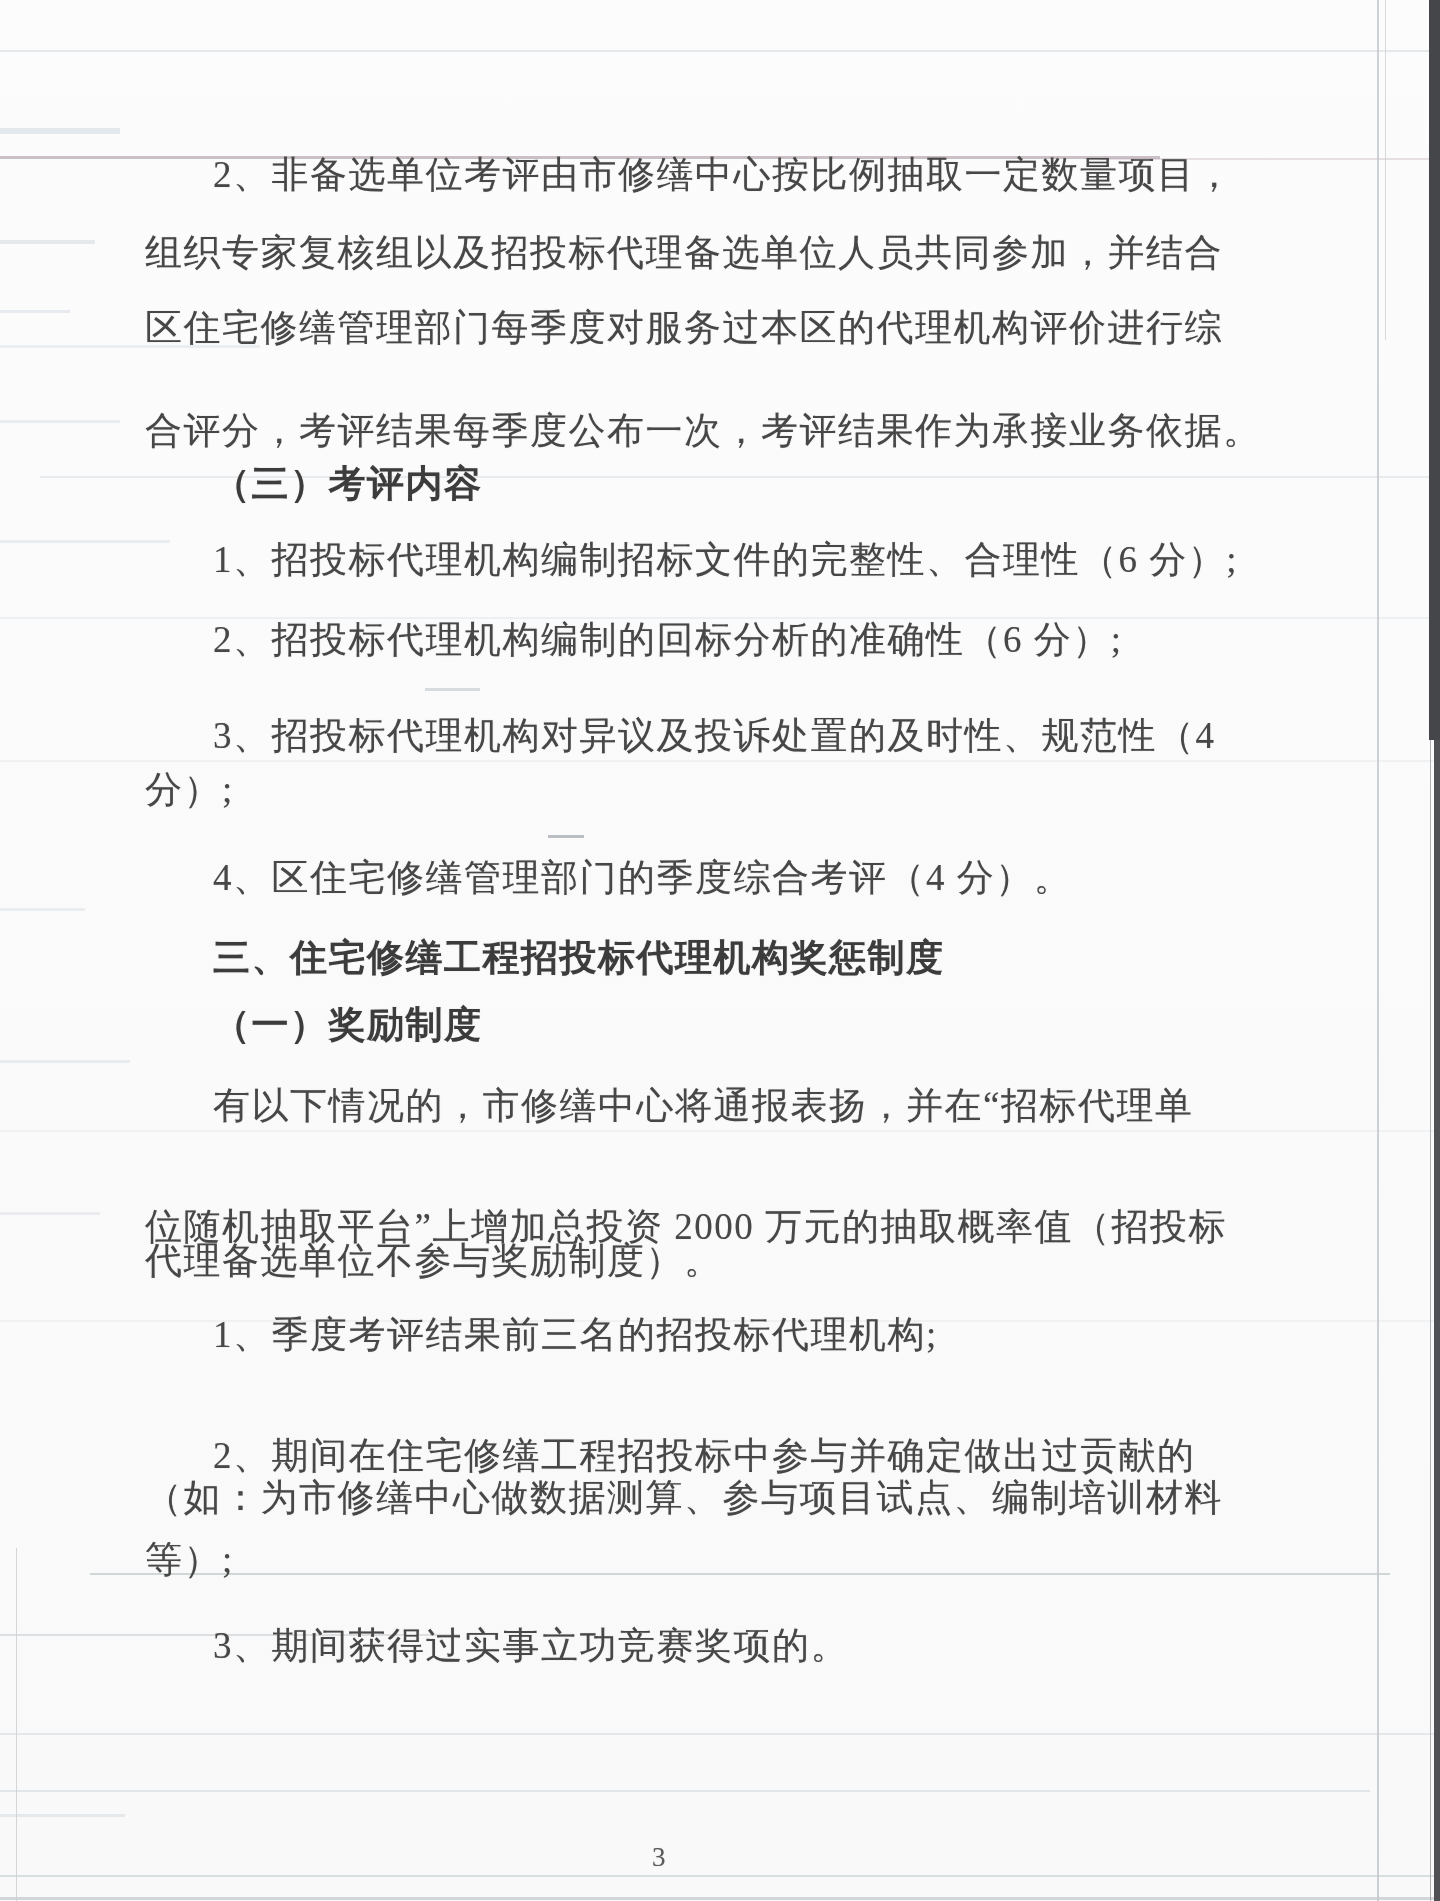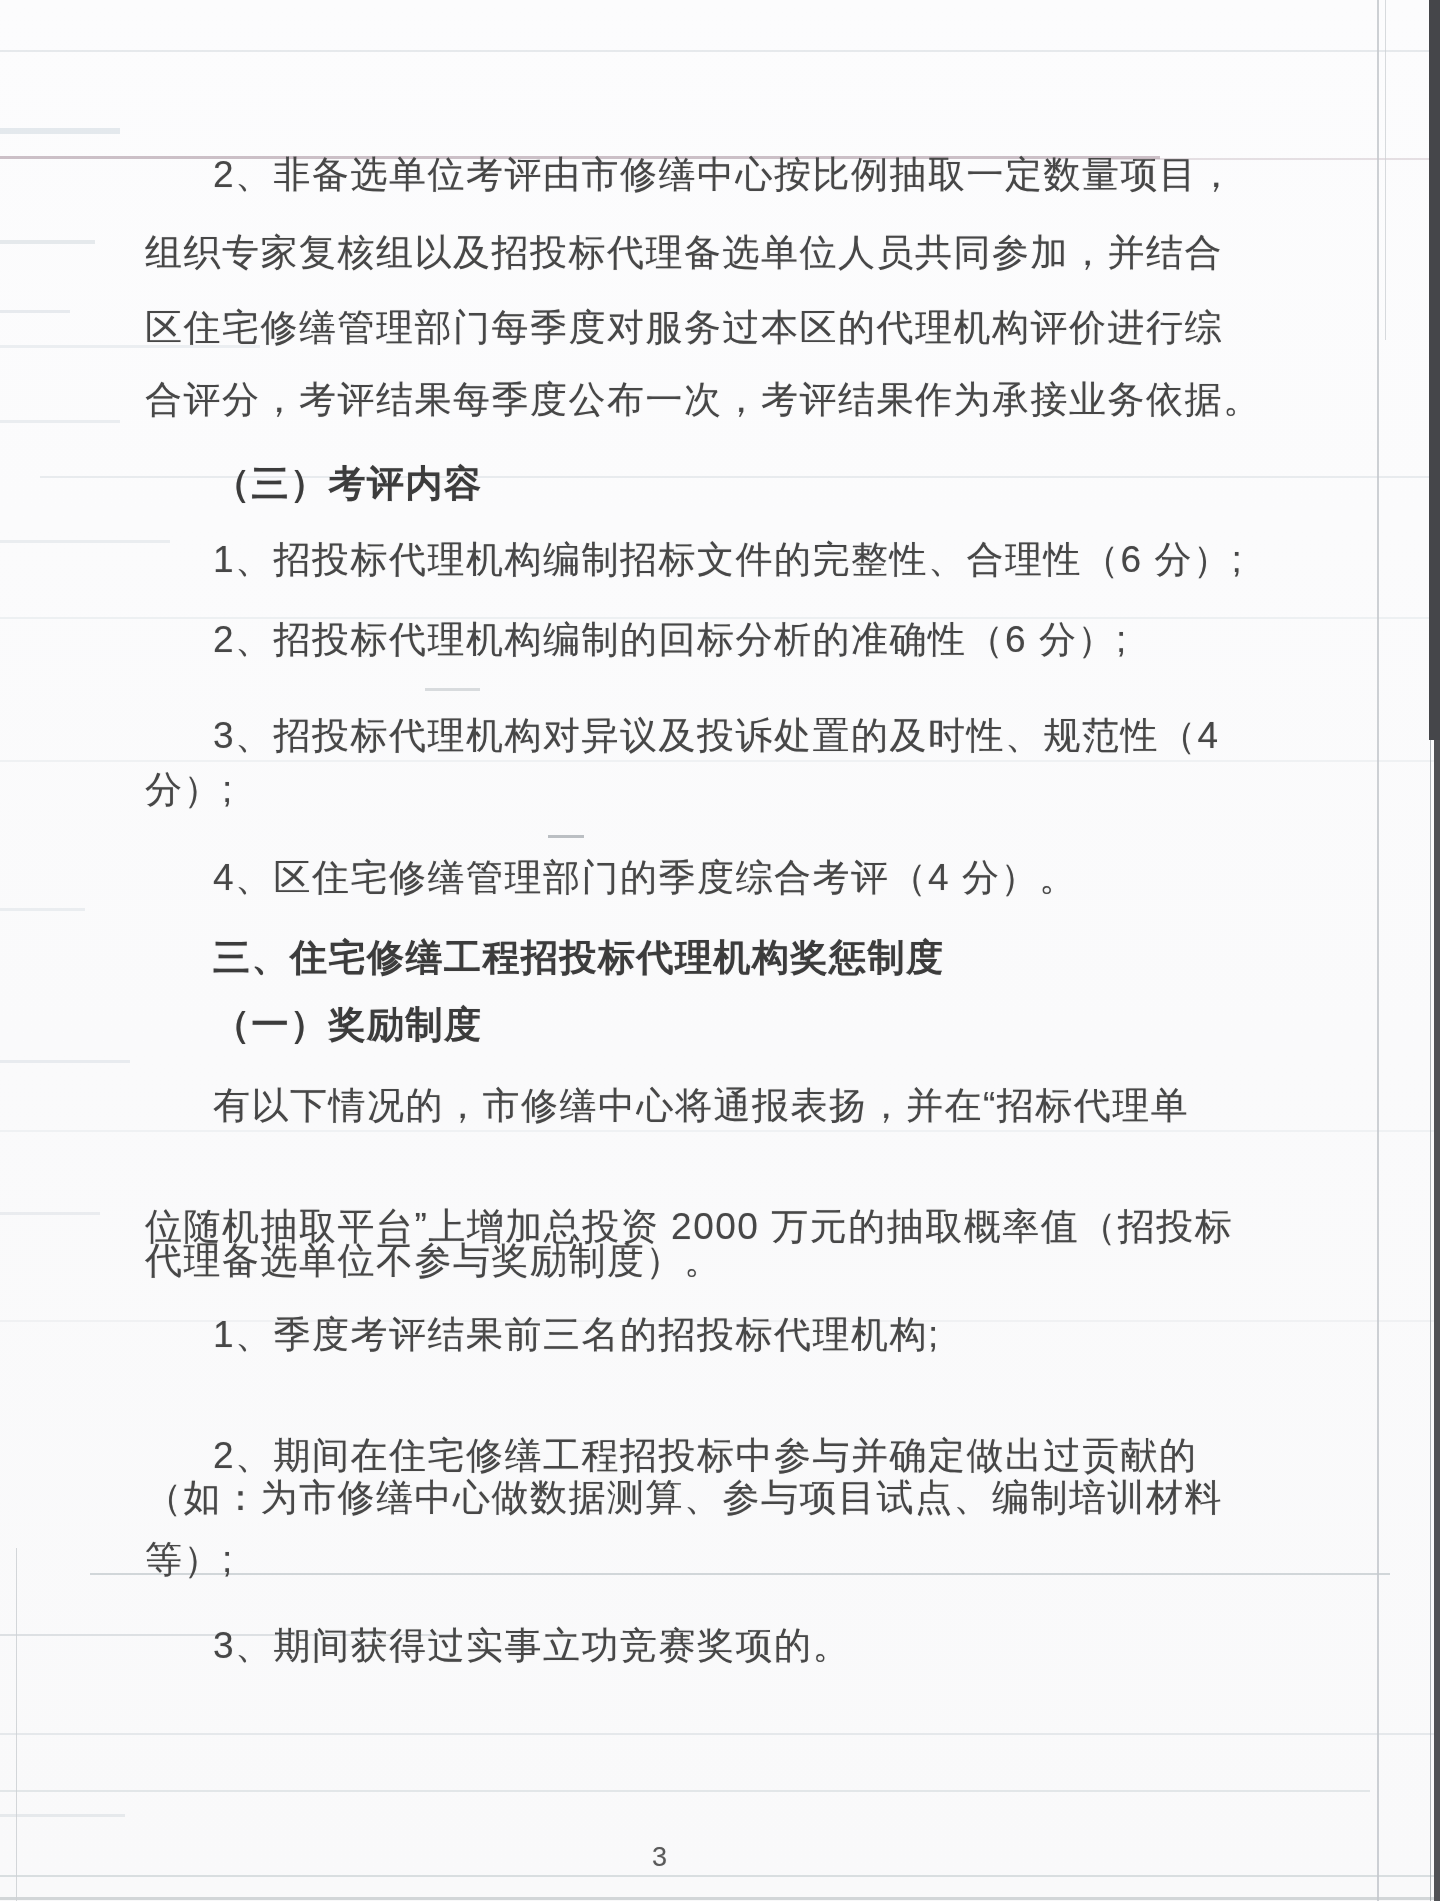--- a/index.html
+++ b/index.html
@@ -6,21 +6,21 @@
     margin: 0;
     padding: 0;
     background: #fbfbfc;
   }
   .page {
     position: relative;
     width: 1440px;
     height: 1901px;
     background: linear-gradient(180deg, #fcfcfd 0%, #fafafb 55%, #f9f9fa 100%);
     overflow: hidden;
-    font-family: Liberation Sans, sans-serif;
+    font-family: Liberation Serif, serif;
   }
   .text-line {
     position: absolute;
     left: 145px;
     white-space: nowrap;
     font-size: 37px;
     letter-spacing: 1.5px;
     line-height: 1;
     color: #474747;
     text-shadow: 0 0 1px rgba(70,70,70,0.35);
@@ -74,21 +74,21 @@
       <div class="v-line" style="left: 1385px; top: 0px; width: 1px; height: 340px; background: rgb(205, 209, 213); opacity: 0.8;"></div>
       <div class="v-line" style="left: 16px; top: 1548px; width: 1px; height: 353px; background: rgb(206, 210, 213); opacity: 0.9;"></div>
       <div class="v-line" style="left: 1430px; top: 740px; width: 1px; height: 1161px; background: rgb(154, 160, 165); opacity: 0.8;"></div>
       <div class="edge-band" style="left: 1429px; top: 0px; width: 11px; height: 740px; background: rgb(69, 70, 74);"></div>
       <div class="edge-band" style="left: 1434px; top: 740px; width: 6px; height: 1161px; background: rgb(80, 81, 85);"></div>
     </div>
   <div id="text-layer">
       <div class="text-line indent" style="top: 156px;">2、非备选单位考评由市修缮中心按比例抽取一定数量项目，</div>
       <div class="text-line" style="top: 234px;">组织专家复核组以及招投标代理备选单位人员共同参加，并结合</div>
       <div class="text-line" style="top: 309px;">区住宅修缮管理部门每季度对服务过本区的代理机构评价进行综</div>
-      <div class="text-line" style="top: 381px;">合评分，考评结果每季度公布一次，考评结果作为承接业务依据。</div>
+      <div class="text-line" style="top: 412px;">合评分，考评结果每季度公布一次，考评结果作为承接业务依据。</div>
       <div class="text-line indent bold" style="top: 465px;">（三）考评内容</div>
       <div class="text-line indent" style="top: 541px;">1、招投标代理机构编制招标文件的完整性、合理性（6 分）;</div>
       <div class="text-line indent" style="top: 621px;">2、招投标代理机构编制的回标分析的准确性（6 分）;</div>
       <div class="text-line indent" style="top: 701px; margin-top: 16px;">3、招投标代理机构对异议及投诉处置的及时性、规范性（4</div>
       <div class="text-line" style="top: 771px;">分）;</div>
       <div class="text-line indent" style="top: 859px;">4、区住宅修缮管理部门的季度综合考评（4 分）。</div>
       <div class="text-line indent bold" style="top: 939px; text-align: right;">三、住宅修缮工程招投标代理机构奖惩制度</div>
       <div class="text-line indent bold" style="top: 1006px;">（一）奖励制度</div>
       <div class="text-line indent" style="top: 1087px;">有以下情况的，市修缮中心将通报表扬，并在“招标代理单</div>
       <div class="text-line" style="top: 1208px;">位随机抽取平台”上增加总投资 2000 万元的抽取概率值（招投标</div>

